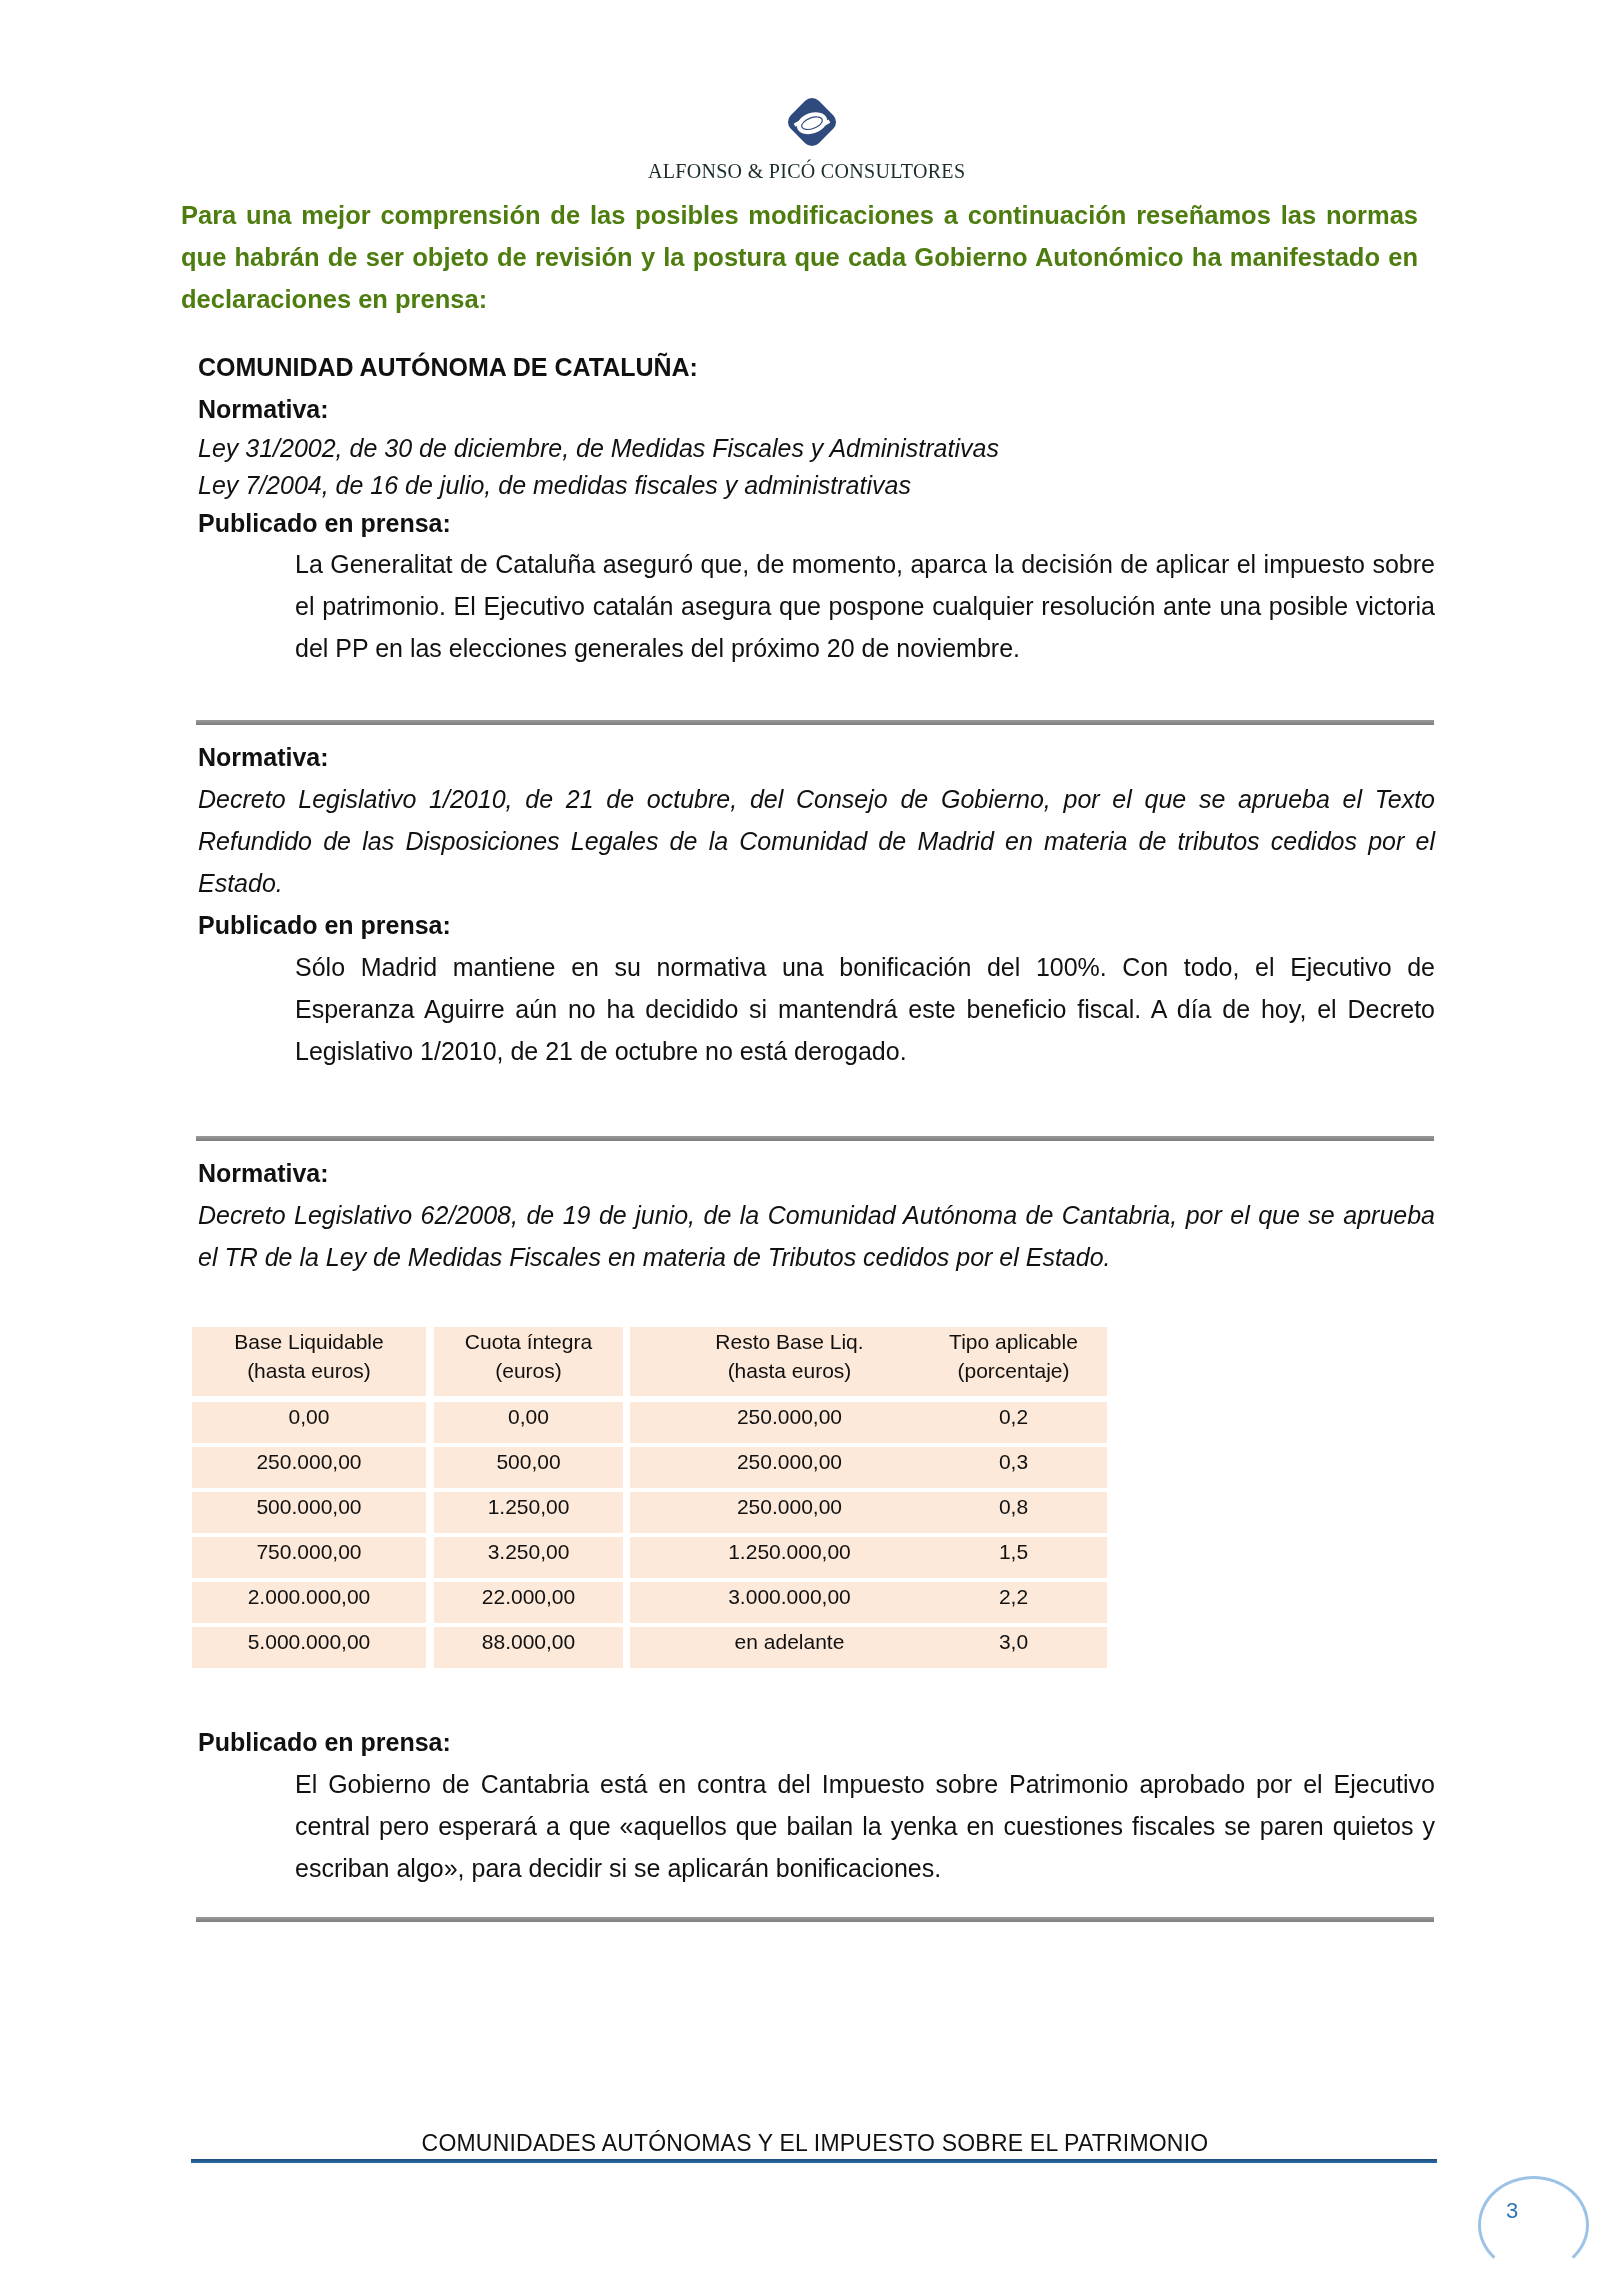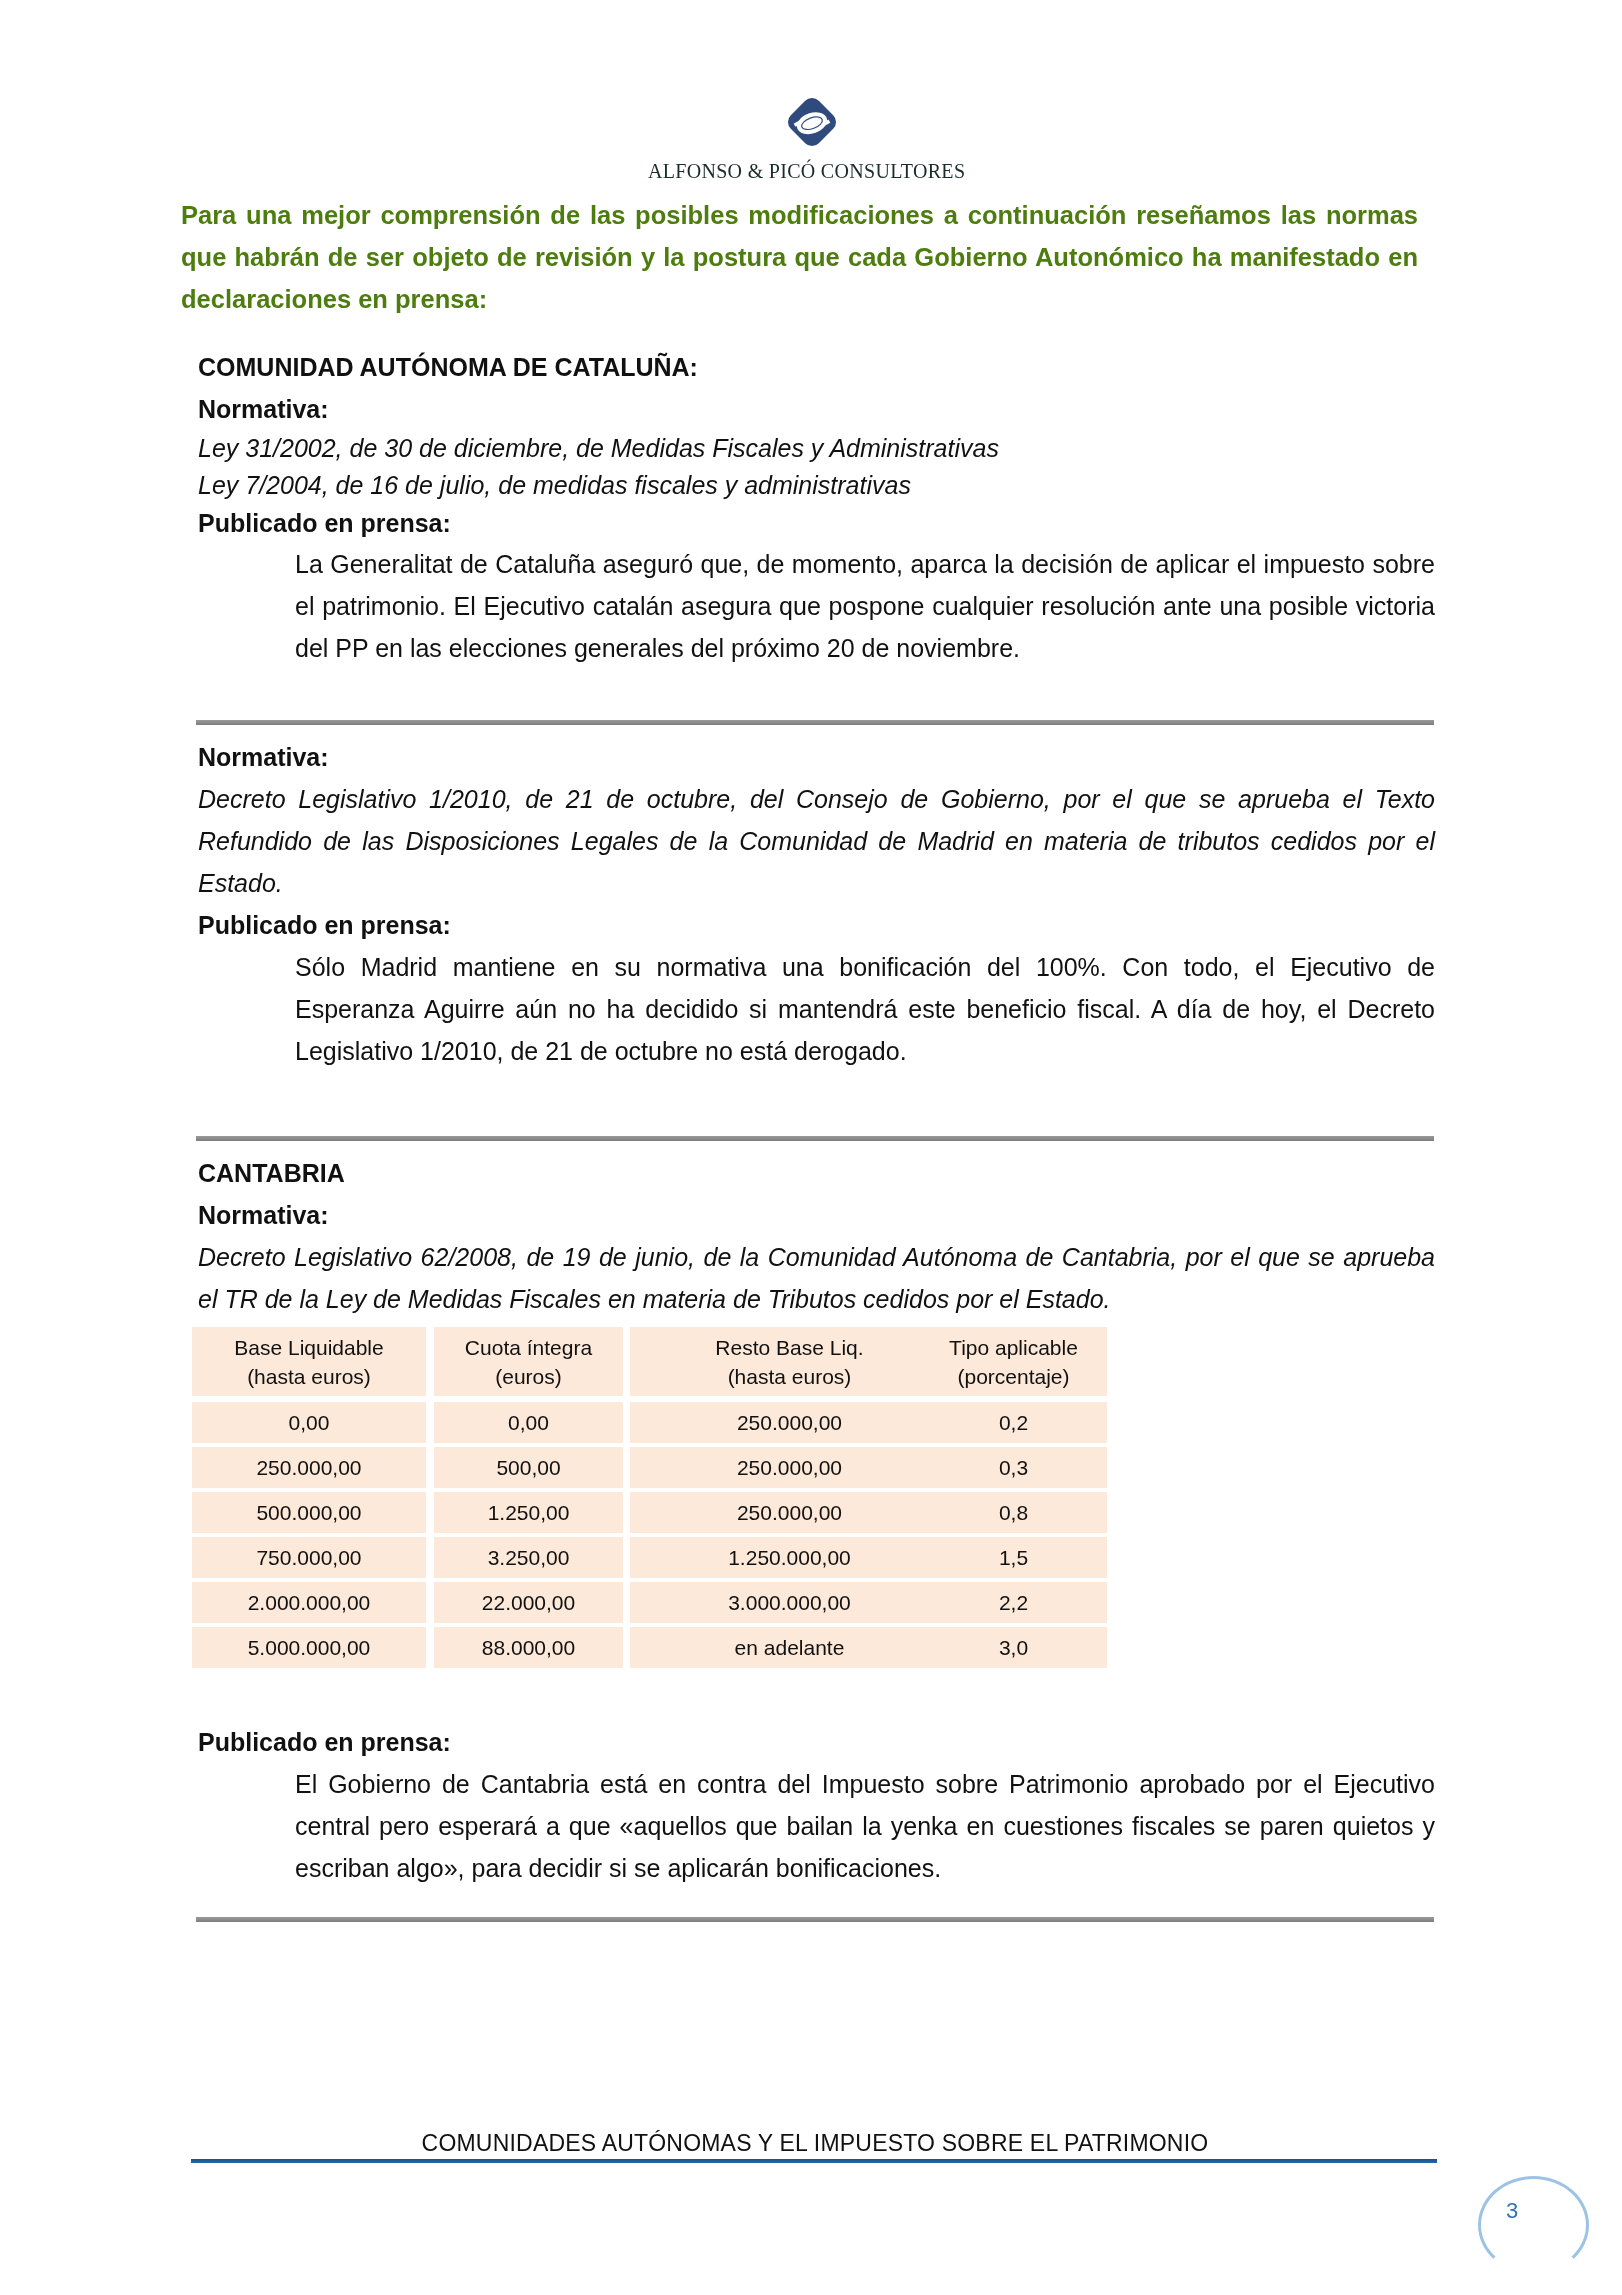--- a/index.html
+++ b/index.html
@@ -33,21 +33,21 @@
   }
   .rule {
     position: absolute; left: 196px; width: 1238px; height: 4.6px;
     background: linear-gradient(#9a9a9a, #7d7d7d);
   }
   
   .tbl { position: absolute; left: 192px; top: 1327px; }
   .trow { position: absolute; left: 0; height: 41px; }
   .tcell {
     position: absolute; top: 0; height: 100%; background: #fde9d9;
-    display: flex; align-items: center; justify-content: center; text-align: center;
+    display: flex; align-items: flex-start; justify-content: center; text-align: center;
     font-size: 21px; line-height: 29px; color: #111;
   }
   .c0 { left: 0; width: 234px; }
   .c1 { left: 242px; width: 189px; }
   .c2 { left: 438px; width: 319px; }
   .c3 { left: 728px; width: 187px; }
   
   .footer-title {
     left: 196px; top: 2130px; width: 1238px; text-align: center;
     font-size: 23px; color: #111; letter-spacing: 0.2px;
@@ -96,21 +96,20 @@
 
 <div class="abs section" style="top:736px;">
   <div class="h-sub">Normativa:</div>
   <div class="norm">Decreto Legislativo 1/2010, de 21 de octubre, del Consejo de Gobierno, por el que se aprueba el Texto Refundido de las Disposiciones Legales de la Comunidad de Madrid en materia de tributos cedidos por el Estado.</div>
   <div class="h-sub">Publicado en prensa:</div>
   <div class="press">Sólo Madrid mantiene en su normativa una bonificación del 100%. Con todo, el Ejecutivo de Esperanza Aguirre aún no ha decidido si mantendrá este beneficio fiscal. A día de hoy, el Decreto Legislativo 1/2010, de 21 de octubre no está derogado.</div>
 </div>
 <div class="rule" style="top:1136px;"></div>
 
 <div class="abs section" style="top:1152px;">
-  <div class="h-title">CANTABRIA</div>
   <div class="h-sub">Normativa:</div>
   <div class="norm">Decreto Legislativo 62/2008, de 19 de junio, de la Comunidad Autónoma de Cantabria, por el que se aprueba el TR de la Ley de Medidas Fiscales en materia de Tributos cedidos por el Estado.</div>
 </div>
 
 <div class="tbl">
   <div class="trow" style="top:0; height:69px;">
     <div class="tcell c0">
         <span style="white-space:pre-line">Base Liquidable
 (hasta euros)</span>
       </div>

